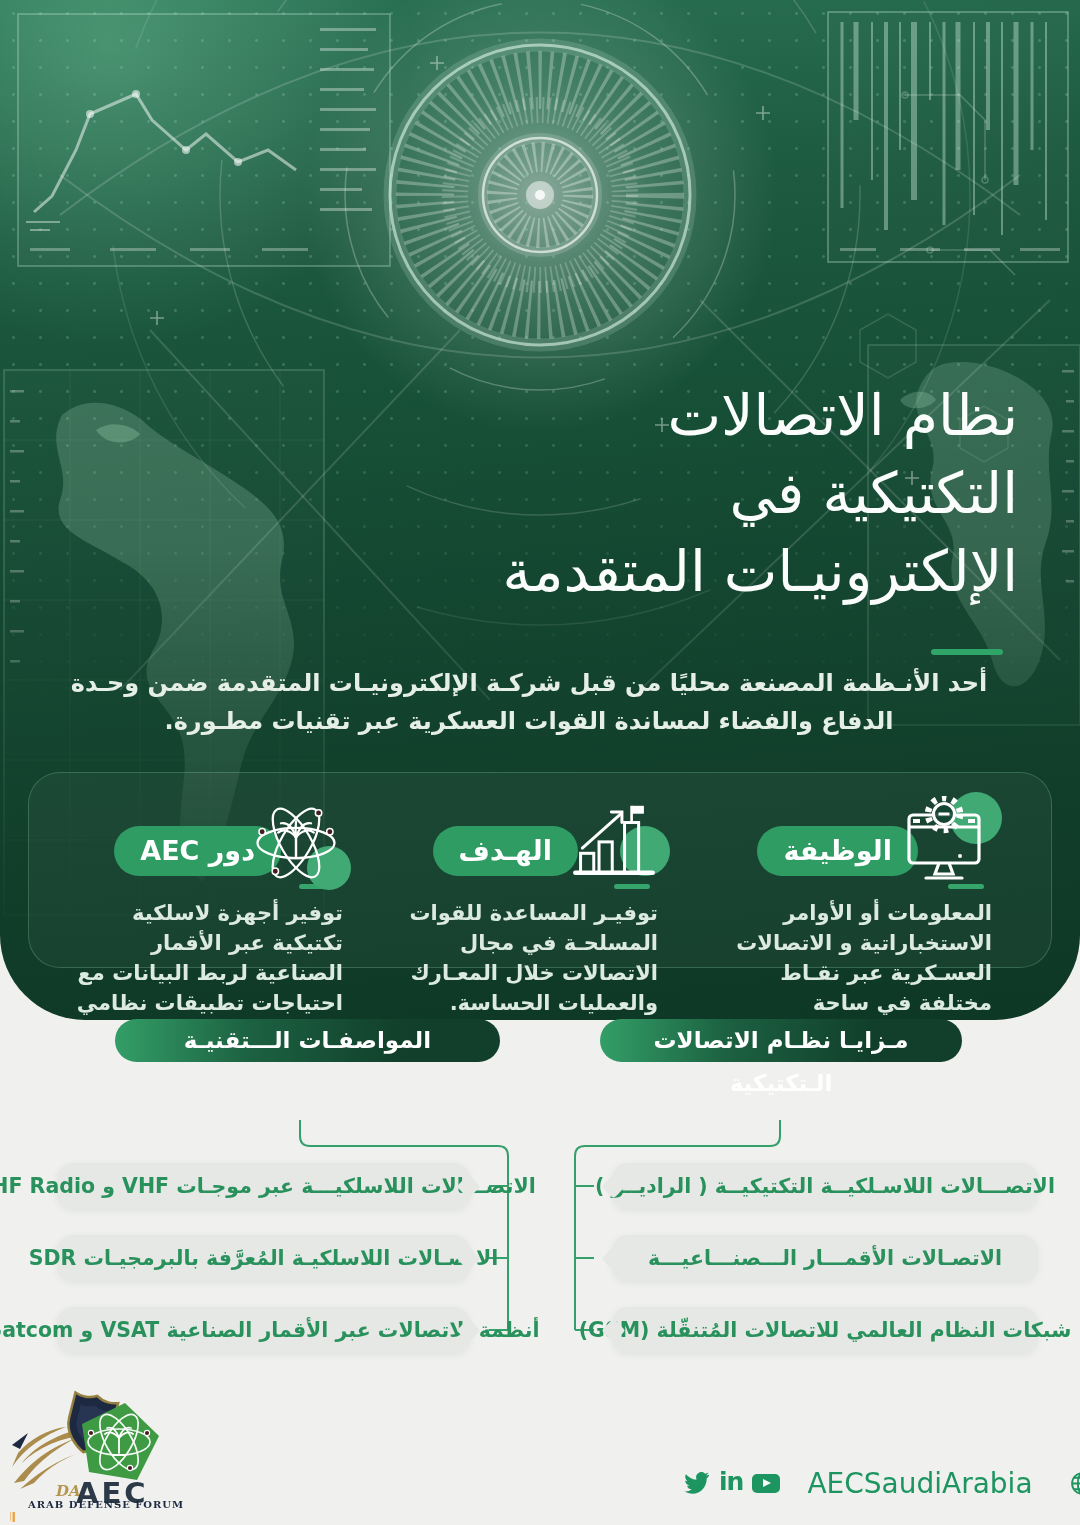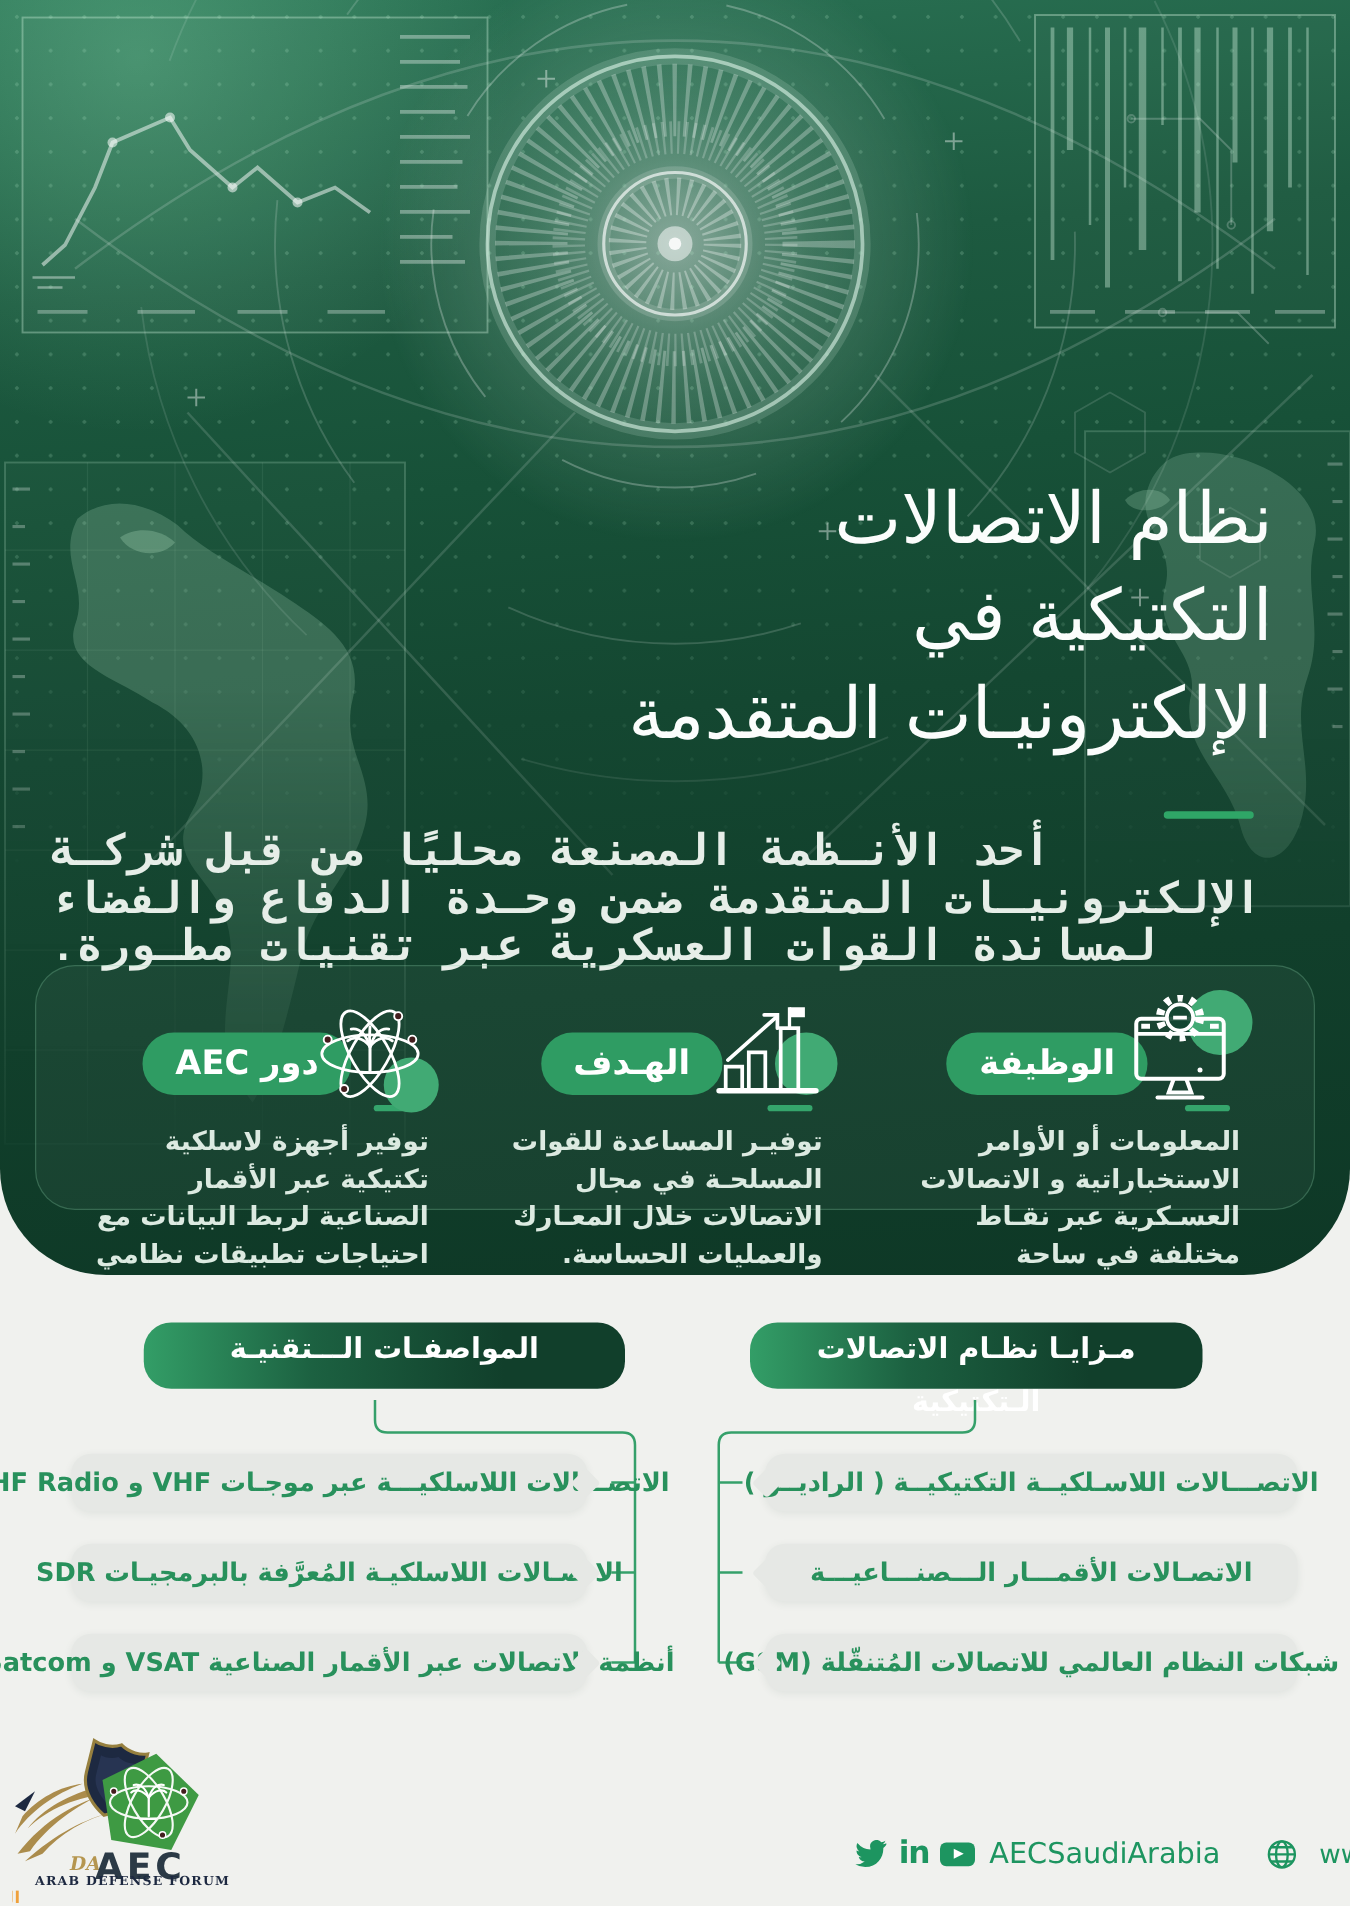--- a/index.html
+++ b/index.html
@@ -36,21 +36,21 @@
   .hero-title {
     position:absolute; right:62px; top:376px; width:660px;
     text-align:right; color:#fbfdfc; font-size:57px; line-height:78px; font-weight:400;
   }
   .hero-dash {
     position:absolute; right:77px; top:649px; width:72px; height:6px;
     border-radius:3px; background:#2fa667;
   }
   .hero-desc {
     position:absolute; right:62px; left:40px; top:664px;
-    text-align:left; color:#e6eee8; font-size:35px; line-height:38px; font-weight:bold;font-family:Liberation Mono, monospace;
+    text-align:center; color:#e6eee8; font-size:24px; line-height:38px; font-weight:bold;
   }
   .features-panel {
     position:absolute; left:28px; right:28px; top:772px; height:196px;
     border-radius:32px; background:rgba(255,255,255,.04);
     border:1px solid rgba(134,206,166,.28);
   }
   .feature { position:absolute; top:796px; }
   .feature.f1 { right:88px;  width:256px;margin-left:36px; }
   .feature.f2 { right:422px; width:256px; }
   .feature.f3 { right:737px; width:272px; }
@@ -71,21 +71,21 @@
   .f-dash {
     position:absolute; right:8px; top:88px; width:36px; height:5px;
     border-radius:3px; background:#35a56c;
   }
   .f-desc {
     position:absolute; top:102px; right:0; left:0;
     text-align:right; color:#dceae1; font-size:21px; line-height:30px; font-weight:bold;
   }
   
   .col-header {
-    position:absolute; top:1058px; height:53px; line-height:43px;
+    position:absolute; top:1019px; height:43px; line-height:43px;
     border-radius:22px; text-align:center;
     color:#fff; font-size:23px; font-weight:bold;
     background:linear-gradient(90deg,#339e67 0%,#1c6141 35%,#113f2b 75%);
   }
   .col-header.specs    { left:115px; width:385px; }
   .col-header.benefits { left:600px; width:362px; }
   .connectors { position:absolute; left:0; top:0; pointer-events:none; }
   .list-item {
     position:absolute; height:46px; border-radius:16px; background:#e6e8e5;
     box-shadow:0 2px 7px rgba(40,70,55,.08);
@@ -105,21 +105,21 @@
   .footer-row {
     position:absolute; left:683px; top:1461px; height:44px;
     display:flex; align-items:center; gap:9px; color:#1d9560;
   }
   .li-glyph { font-size:25px; font-weight:bold; letter-spacing:-1px; line-height:1; padding-bottom:3px; }
   .yt-badge { width:28px; height:19px; border-radius:5px; background:#1d9560; position:relative; }
   .yt-badge::after {
     content:""; position:absolute; left:11px; top:5px;
     border-left:8px solid #fff; border-top:4.5px solid transparent; border-bottom:4.5px solid transparent;
   }
-  .social-handle { font-size:23px; margin-left:2px; }
+  .social-handle { font-size:28px; margin-left:18px; }
   .globe-wrap { margin-left:28px; display:flex; align-items:center; }
   .site-url { font-size:21px; margin-left:8px; }
   .watermark { position:absolute; left:10px; top:1383px; }
 </style>
 </head>
 <body>
 
 <div class="dark-card">
 
   <div class="corner-glow"></div>

